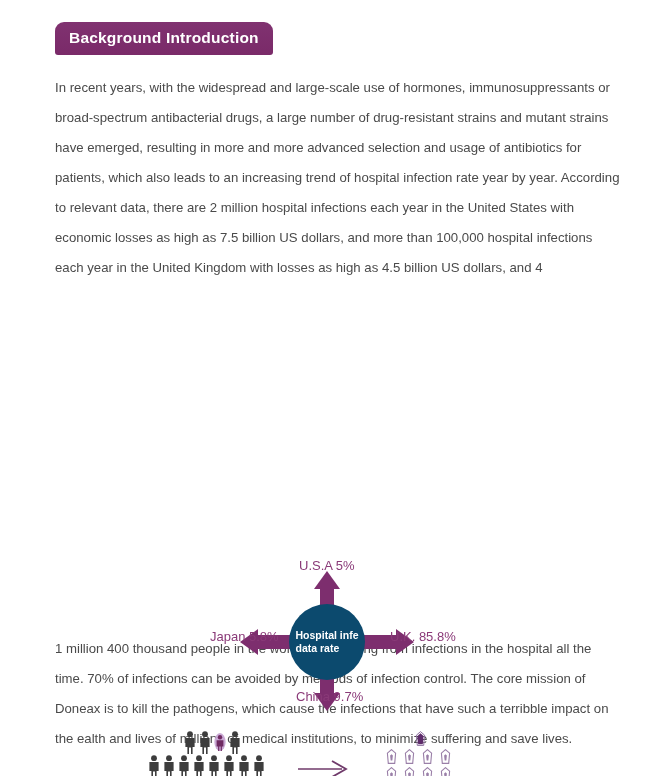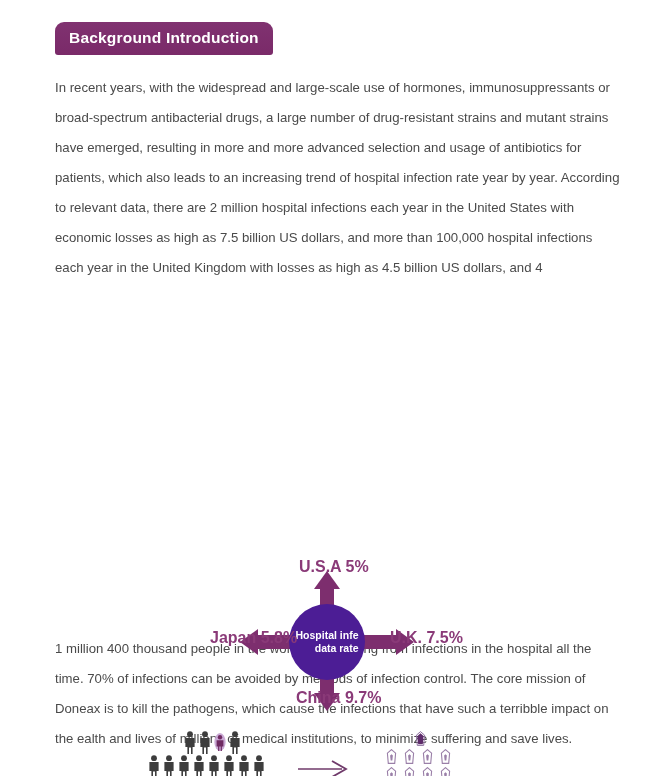--- a/index.html
+++ b/index.html
@@ -50,38 +50,38 @@
     width: 669px;
     height: 345px;
   }
   .center-circle {
     position: absolute;
     left: 289px;
     top: 321px;
     width: 76px;
     height: 76px;
     border-radius: 50%;
-    background: #4c1d95;
+    background: #0c4a6e;
     color: #fff;
     font-size: 10.5px;
     font-weight: bold;
     line-height: 13px;
     display: flex;
     align-items: center;
     justify-content: center;
-    text-align: right;
+    text-align: left;
     box-sizing: border-box;
     padding: 0 6px;
     z-index: 3;
   }
   .lbl {
     position: absolute;
     color: #8a3a78;
-    font-size: 16px;
-    font-weight: bold;
+    font-size: 13px;
+    font-weight: normal;
     white-space: nowrap;
     z-index: 3;
   }
   .lbl-top   { left: 299px; top: 275px; }
   .lbl-left  { left: 190px; top: 346px; margin-left: 20px; }
   .lbl-right { left: 390px; top: 346px; }
   .lbl-bot   { left: 296px; top: 406px; }
 
   .arrow-svg {
     position: absolute;
@@ -164,21 +164,21 @@
   </svg>
 
   <div class="center-circle">
     <span>
       <span>Hospital infe</span><br>
       <span>data rate</span>
     </span>
   </div>
 
   <div class="lbl lbl-top">U.S.A 5%</div>
-  <div class="lbl lbl-right">U.K. 7.5%</div>
+  <div class="lbl lbl-right">U.K. 85.8%</div>
   <div class="lbl lbl-bot">China 9.7%</div>
   <div class="lbl lbl-left">Japan 5.8%</div>
 
   <div class="people-row">
 
     <div class="people-group">
       <div class="p-line row1">
         <svg class="person" viewBox="0 0 12 23">
             <circle cx="6" cy="3.2" r="2.9" fill="#3d3d3d"></circle>
             <path d="M1.4 7h9.2v9H8.6v7H7V16.5H5V23H3.4v-7H1.4z" fill="#3d3d3d"></path>

